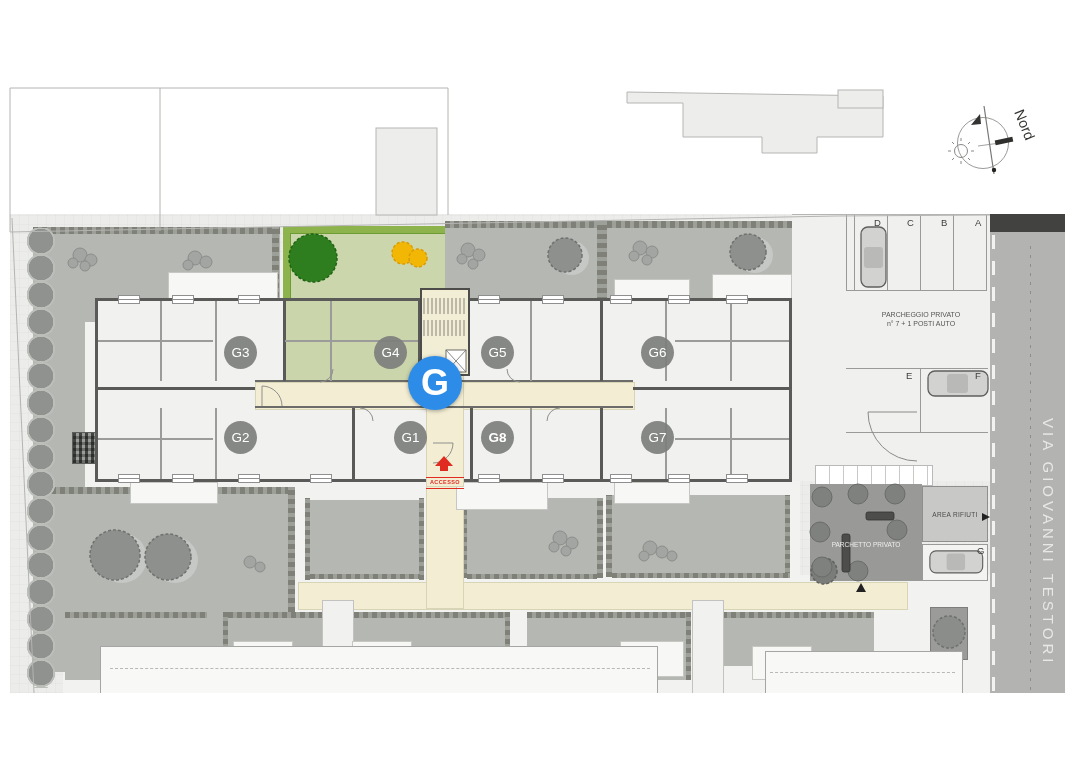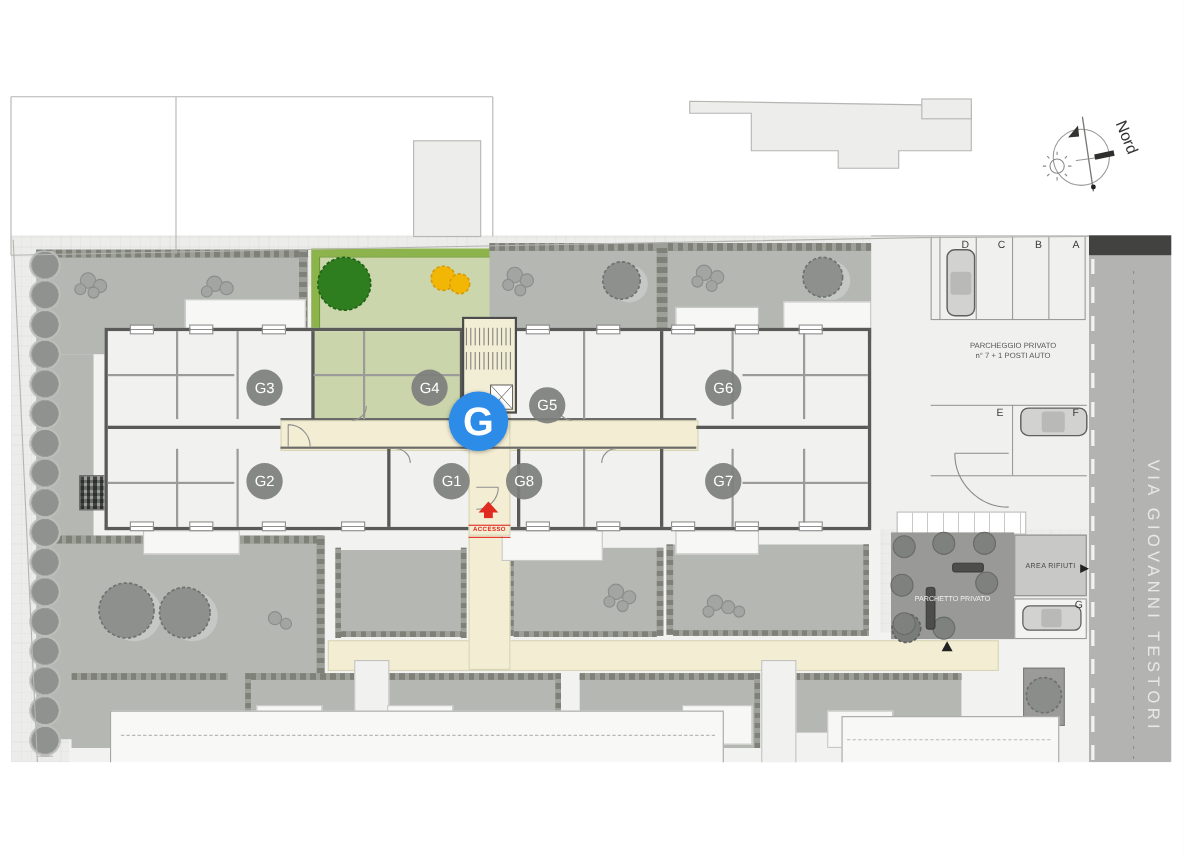--- a/index.html
+++ b/index.html
@@ -339,25 +339,25 @@
       <path d="M320,382 A13,13 0 0 0 333,369"></path>
       <path d="M520,382 A13,13 0 0 1 507,369"></path>
       <path d="M360,408 A13,13 0 0 1 373,421"></path>
       <path d="M560,408 A13,13 0 0 0 547,421"></path>
       <path d="M453,443 A20,20 0 0 1 433,463 M453,443 H433"></path>
     </g>
   </svg>
 
   <div class="abs ubadge" style="left:224px;top:336px;">G3</div>
   <div class="abs ubadge" style="left:374px;top:336px;">G4</div>
-  <div class="abs ubadge" style="left:481px;top:352px;">G5</div>
+  <div class="abs ubadge" style="left:481px;top:336px;">G5</div>
   <div class="abs ubadge" style="left:641px;top:336px;">G6</div>
   <div class="abs ubadge" style="left:224px;top:421px;">G2</div>
   <div class="abs ubadge" style="left:394px;top:421px;">G1</div>
-  <div class="abs ubadge" style="left:460px;top:421px;">G8</div>
+  <div class="abs ubadge" style="left:481px;top:421px;font-weight:bold;">G8</div>
   <div class="abs ubadge" style="left:641px;top:421px;">G7</div>
 
   <div class="abs" style="left:408px;top:356px;width:54px;height:54px;border-radius:50%;background:#2e8ce9;color:#fff;display:flex;align-items:center;justify-content:center;font-size:36px;font-weight:bold;z-index:20;box-shadow:0 1px 4px rgba(0,0,0,.35);">G</div>
 
   <div class="abs" style="left:435px;top:456px;width:0;height:0;border-left:9px solid transparent;border-right:9px solid transparent;border-bottom:10px solid #e02b20;z-index:21;"></div>
   <div class="abs" style="left:440px;top:465px;width:8px;height:6px;background:#e02b20;z-index:21;"></div>
   <div class="abs" style="left:426px;top:477px;width:38px;height:10px;text-align:center;font-size:5.5px;font-weight:bold;color:#e02b20;letter-spacing:.4px;border-top:1px solid #e02b20;border-bottom:1px solid #e02b20;line-height:9px;z-index:21;">ACCESSO</div>
 
   <div class="abs" style="left:0;top:693px;width:1076px;height:87px;background:#fff;z-index:30;"></div>
   <div class="abs" style="left:1065px;top:0;width:11px;height:780px;background:#fff;z-index:30;"></div>

